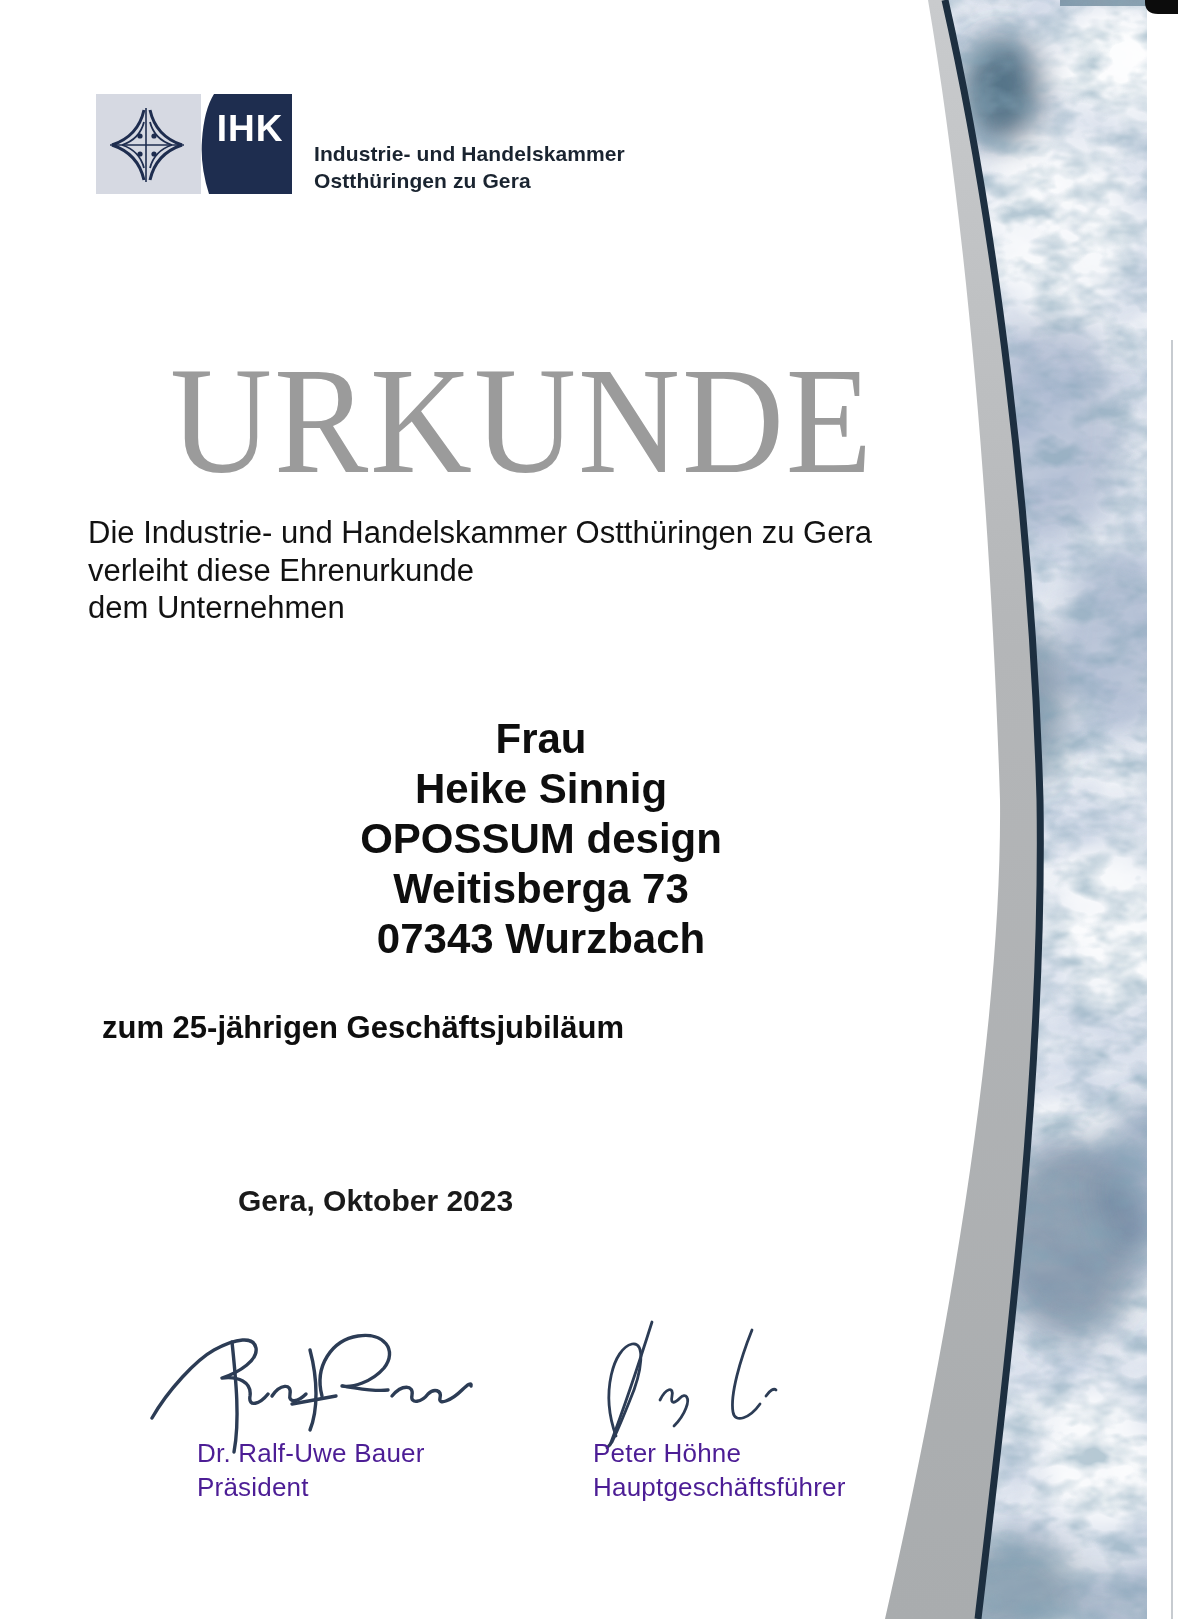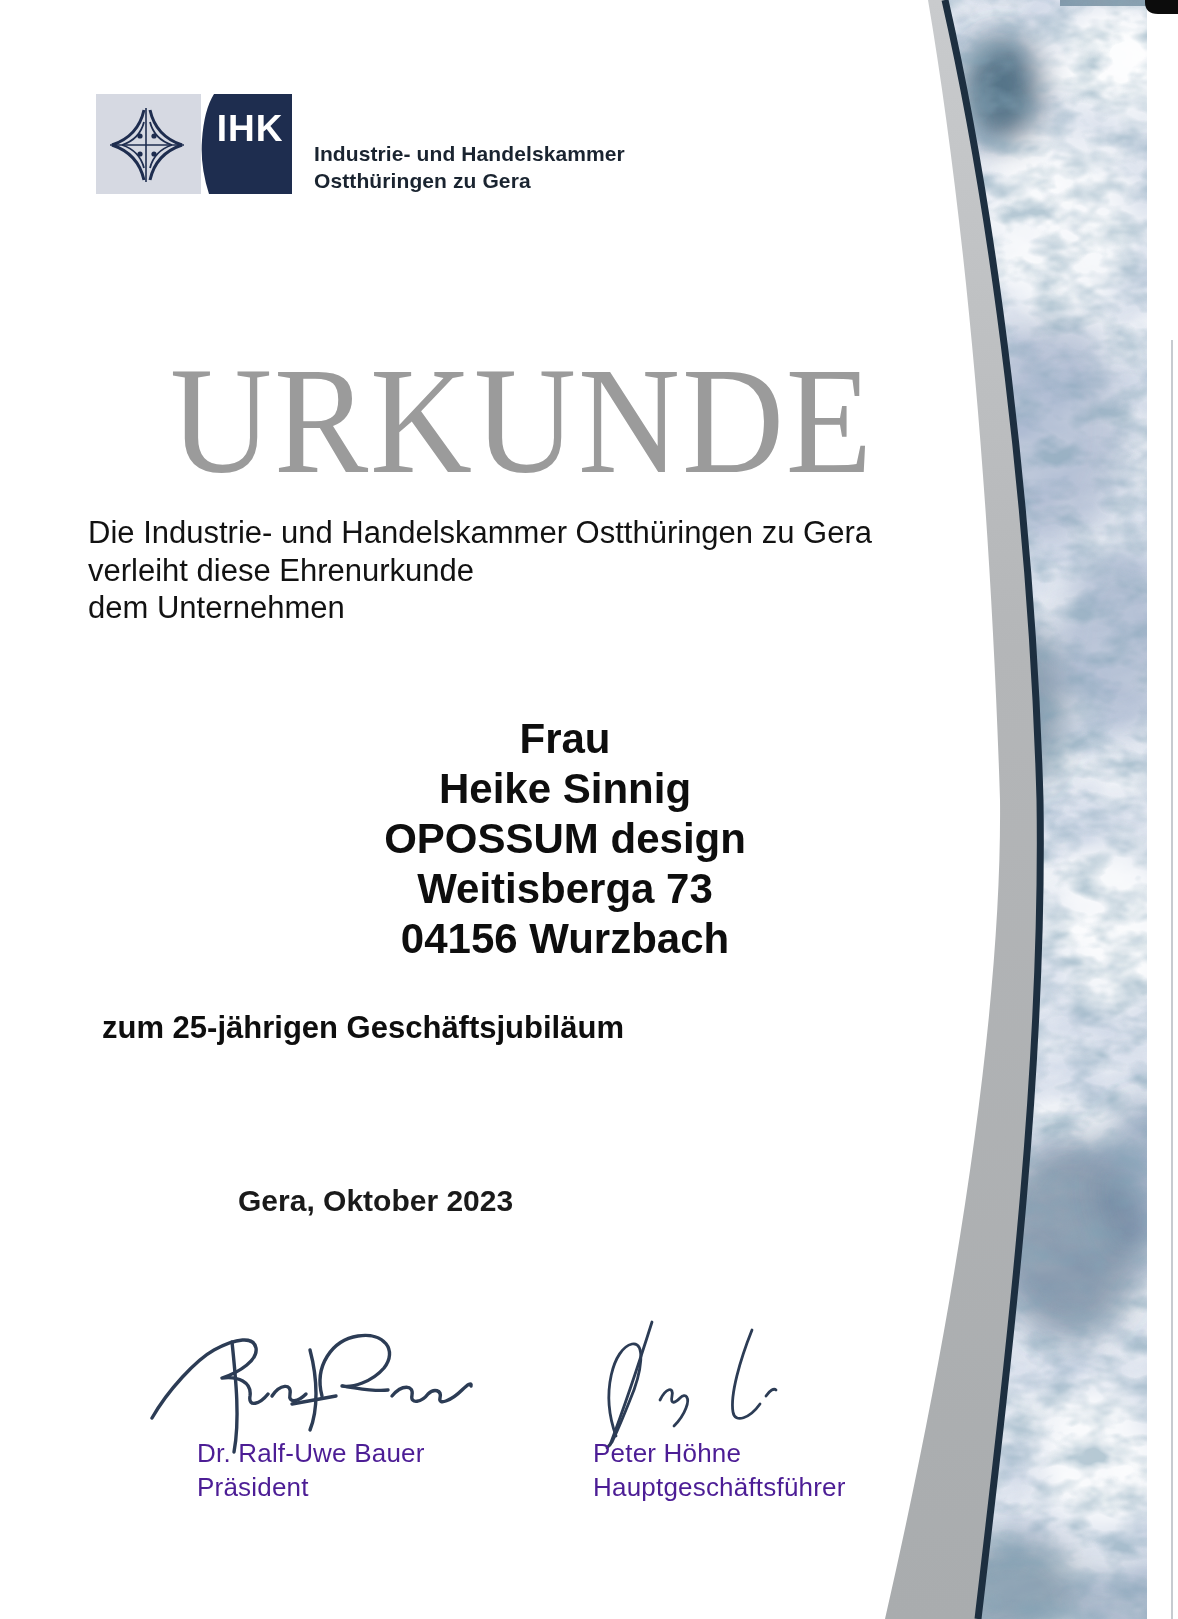--- a/index.html
+++ b/index.html
@@ -33,21 +33,21 @@
     white-space:nowrap;
   }
 
   .intro{
     position:absolute;left:88px;top:514px;width:920px;
     color:#121212;
     font-size:31px;line-height:37.5px;font-weight:400;
   }
 
   .recipient{
-    position:absolute;left:115px;top:714px;width:900px;
+    position:absolute;left:91px;top:714px;width:900px;
     text-align:center;color:#0e0e0e;
     font-size:42px;line-height:50px;font-weight:700;
   }
 
   .occasion{
     position:absolute;left:102px;top:1010px;width:900px;
     color:#0e0e0e;
     font-size:31px;font-weight:700;
   }
 
@@ -158,21 +158,21 @@
     <div>Die Industrie- und Handelskammer Ostthüringen zu Gera</div>
     <div>verleiht diese Ehrenurkunde</div>
     <div>dem Unternehmen</div>
   </div>
 
   <div class="recipient">
     <div>Frau</div>
     <div>Heike Sinnig</div>
     <div>OPOSSUM design</div>
     <div>Weitisberga 73</div>
-    <div>04156 Wurzbach</div>
+    <div>07343 Wurzbach</div>
   </div>
 
   <div class="occasion">zum 25-jährigen Geschäftsjubiläum</div>
 
   <div class="place-date">Gera, Oktober 2023</div>
 
   <svg class="sig-svg" style="left:138px;top:1312px;" width="340" height="145" viewBox="0 0 340 145">
     <g fill="none" stroke="#2c3c55" stroke-width="3.4" stroke-linecap="round" stroke-linejoin="round">
       <path d="M14,106 C30,78 58,48 76,38 C98,26 116,24 118,36 C120,48 102,60 84,66 C100,64 114,70 112,84 C110,96 122,92 130,82"></path>
       <path d="M94,30 C98,68 102,108 96,140"></path>

